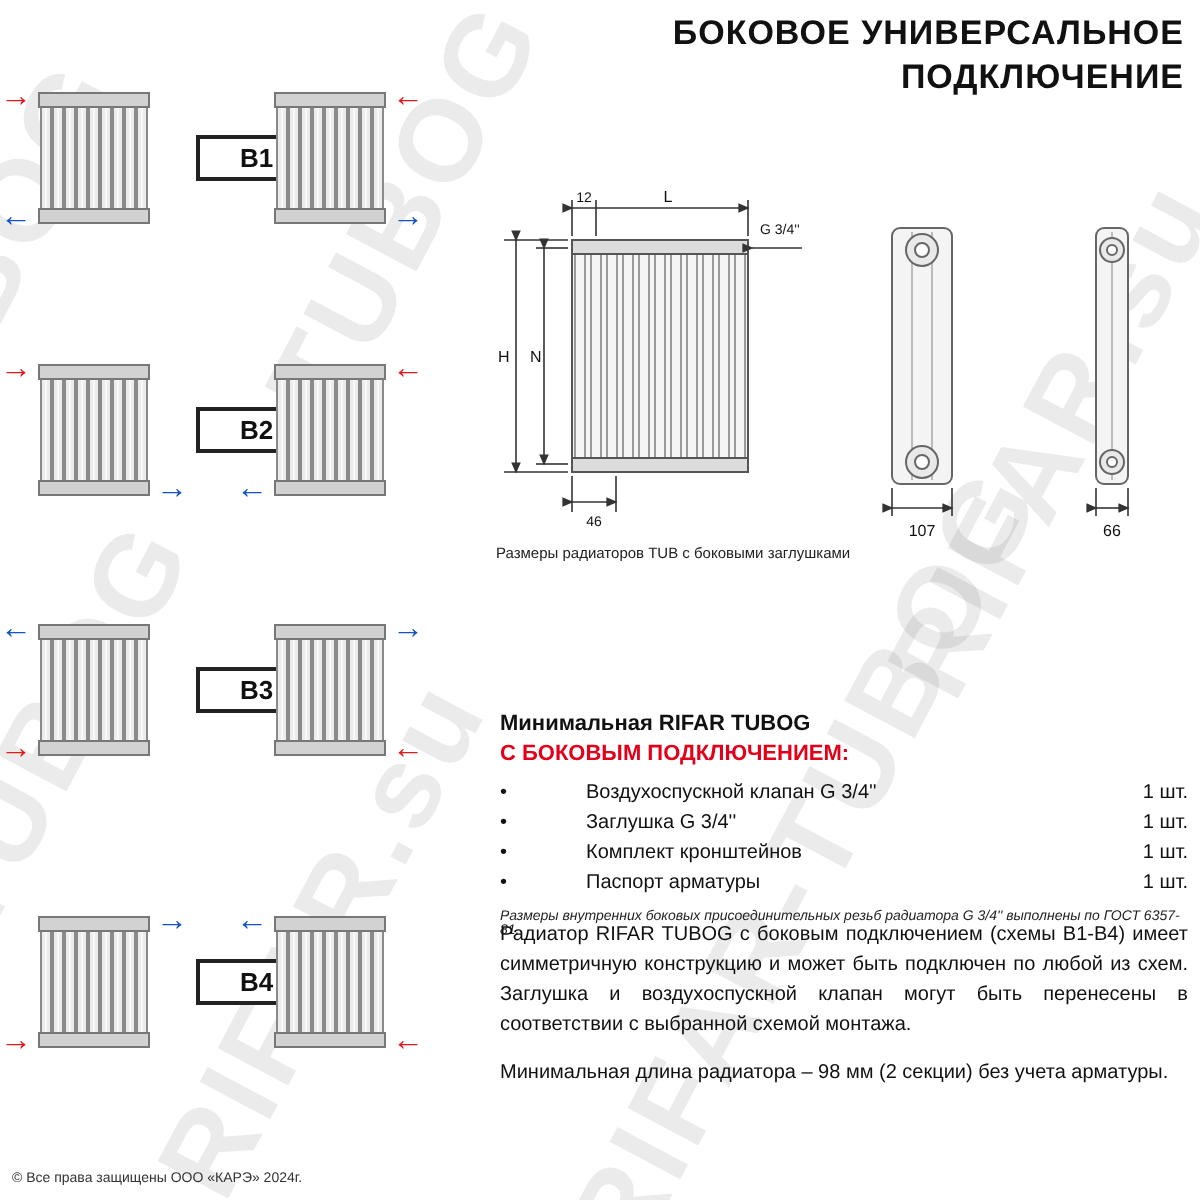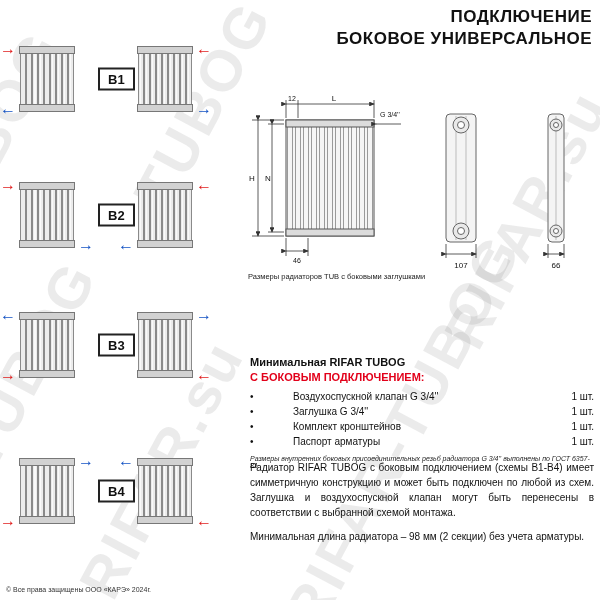--- a/index.html
+++ b/index.html
@@ -20,21 +20,21 @@
   .rad{position:absolute;inset:0;
        background:repeating-linear-gradient(90deg,#8a8a8a 0px,#8a8a8a 1px,#ececec 1px,#ececec 2.5px,
          #fafafa 2.5px,#fafafa 3.5px,#ececec 3.5px,#ececec 5px,#8a8a8a 5px,#8a8a8a 6px);}
   .rad::before,.rad::after{content:"";position:absolute;left:-1px;right:-1px;height:6px;
        background:#d2d2d2;border:1px solid #777;}
   .rad::before{top:0}.rad::after{bottom:0}
   .arrow{position:absolute;font-size:16px;font-weight:bold;line-height:1;}
   .arr-tl{left:-20px;top:-5px}.arr-bl{left:-20px;bottom:-5px}
   .arr-tr{right:-20px;top:-5px}.arr-br{right:-20px;bottom:-5px}
   .scheme-label{position:absolute;left:90px;top:50%;transform:translateY(-50%);
-       border:2px solid #222;background:#fff;padding:2px 8px;font-weight:bold;font-size:13px;}
+       border:2px solid #222;background:#fff;padding:2px 20px;font-weight:bold;font-size:13px;}
   
   .front-view{left:246px;top:90px;}
   .drawing-caption{left:248px;top:272px;width:200px;font-size:7.5px;color:#222;}
   .side-view-1{left:436px;top:108px;}
   .side-view-2{left:538px;top:108px;}
   svg text{font-family:"Liberation Sans",sans-serif;fill:#111;}
   
   .kit{left:250px;top:356px;width:344px;}
   .kit-h1{font-size:11px;font-weight:bold;margin-bottom:3px;}
   .kit-h2{font-size:11px;font-weight:bold;margin-bottom:8px;}
@@ -57,22 +57,22 @@
   <div id="watermarks">
       <span class="wm" style="left: -60px; top: 200px; font-size: 58px; transform: rotate(-62deg);">TUBOG</span>
       <span class="wm" style="left: -25px; top: 430px; font-size: 58px; transform: rotate(-62deg);">TUBOG</span>
       <span class="wm" style="left: 95px; top: 560px; font-size: 58px; transform: rotate(-62deg);">RIFAR.su</span>
       <span class="wm" style="left: 300px; top: 590px; font-size: 58px; transform: rotate(-62deg);">RIFAR-TUBOG</span>
       <span class="wm" style="left: 460px; top: 310px; font-size: 58px; transform: rotate(-62deg);">RIFAR.su</span>
       <span class="wm" style="left: 150px; top: 170px; font-size: 58px; transform: rotate(-62deg);">TUBOG</span>
     </div>
 
   <header class="layer title">
+    <div>БОКОВОЕ УНИВЕРСАЛЬНОЕ</div>
     <div>ПОДКЛЮЧЕНИЕ</div>
-    <div>БОКОВОЕ УНИВЕРСАЛЬНОЕ</div>
   </header>
 
   <div id="schemes">
       <div class="scheme-row" style="top: 46px;">
         <div class="rad-wrap" style="left: 12px;">
           <div class="rad"></div>
           <span class="arrow arr-tl" style="color: rgb(224, 27, 27);">→</span>
           <span class="arrow arr-bl" style="color: rgb(21, 83, 196);">←</span>
         </div>
         <div class="scheme-label">В1</div>

